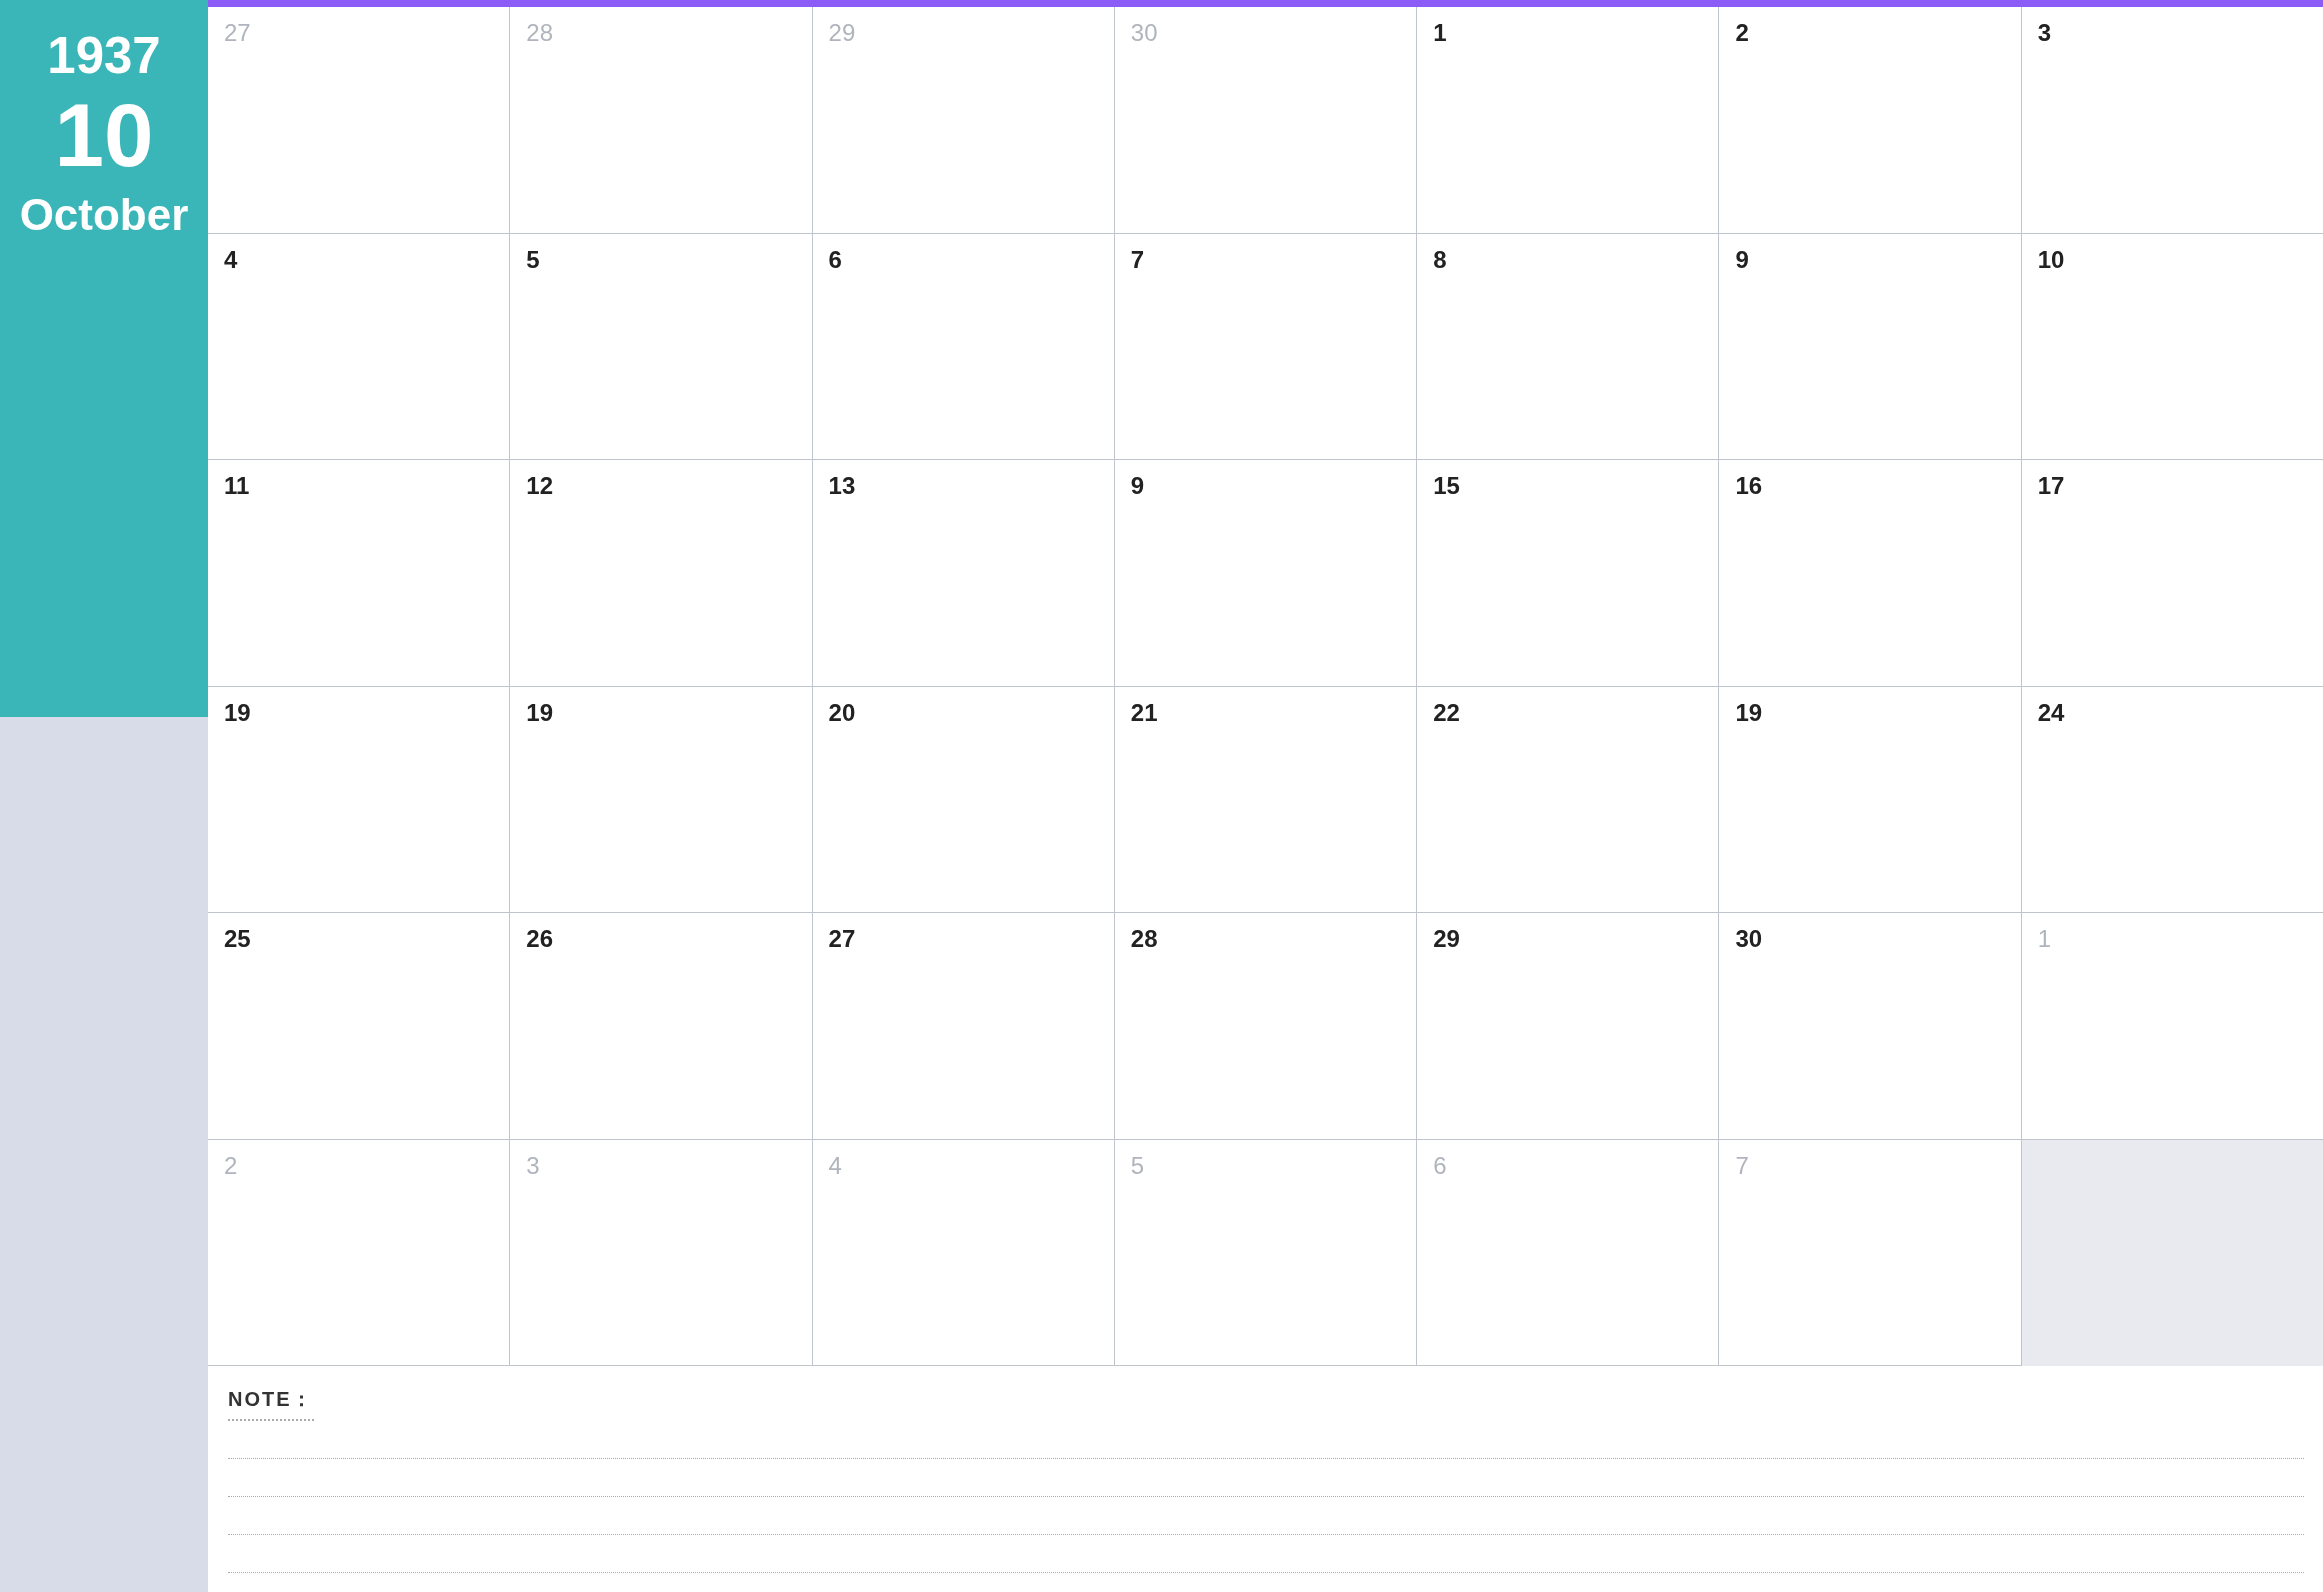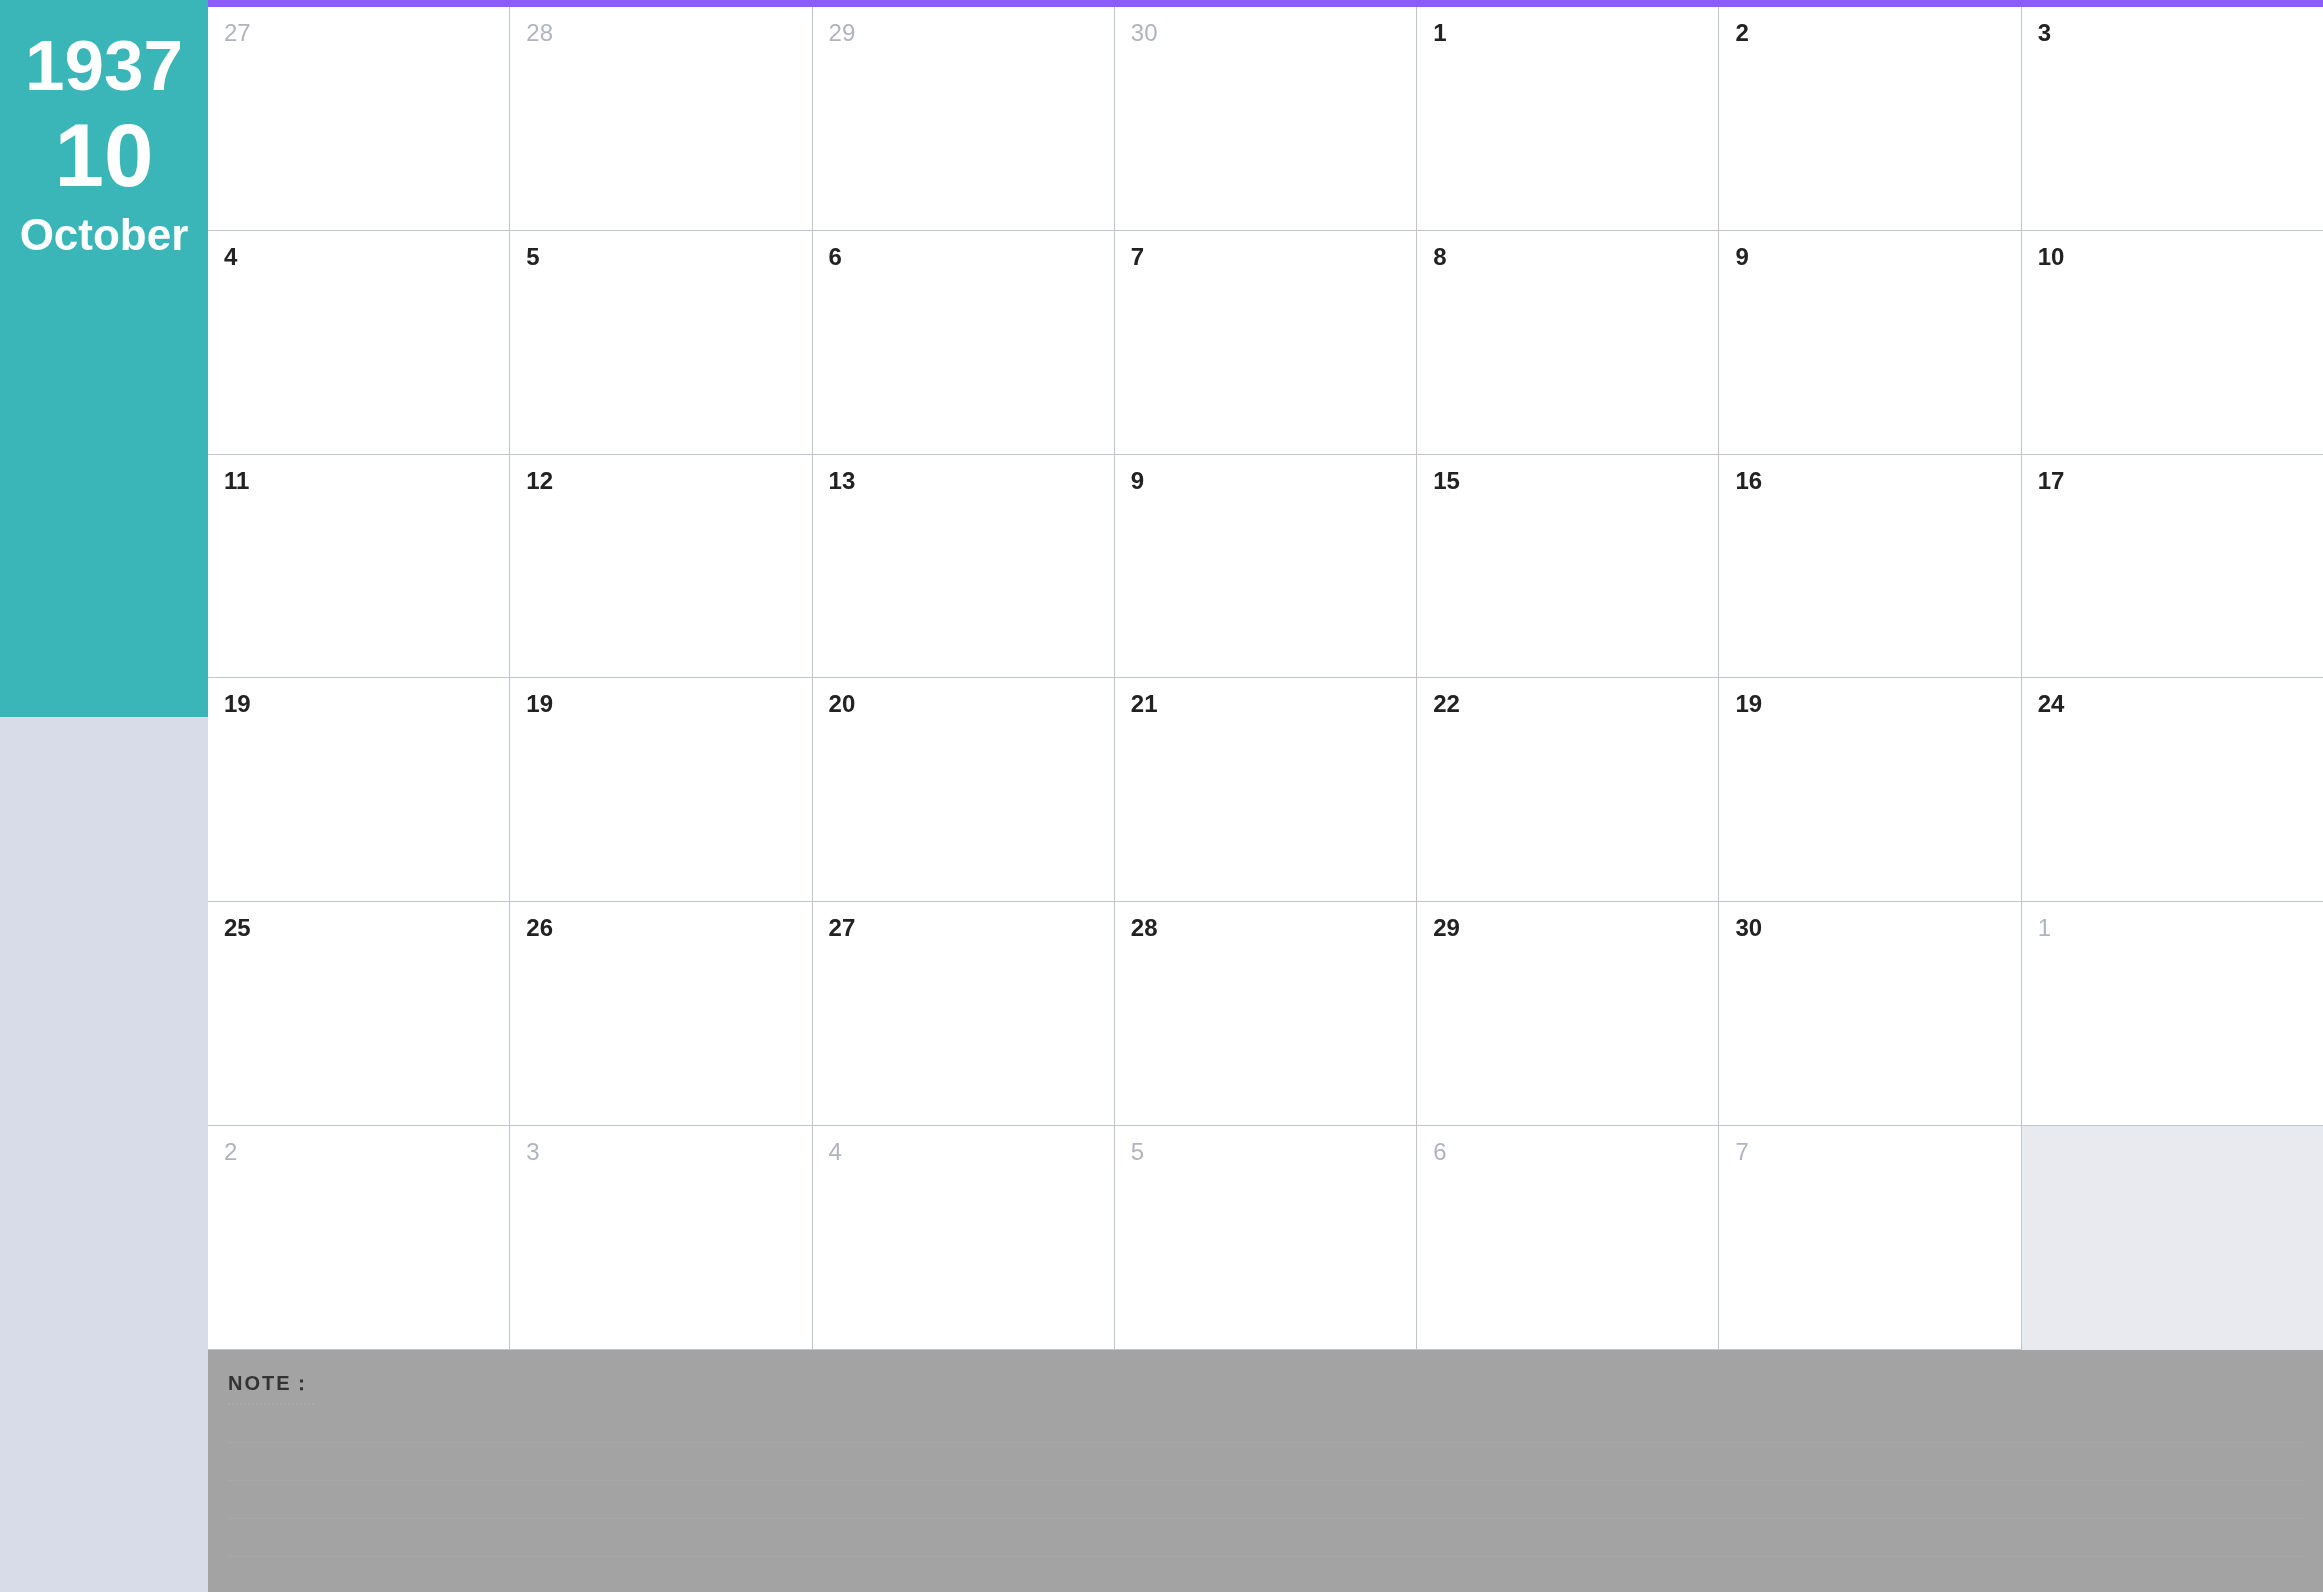--- a/index.html
+++ b/index.html
@@ -25,21 +25,21 @@
       display: flex;
       flex-direction: column;
       align-items: center;
       justify-content: flex-start;
       padding-top: 30px;
       flex-shrink: 0;
     }
 
     .sidebar-year {
       color: white;
-      font-size: 71px;
+      font-size: 51px;
       font-weight: 700;
       line-height: 1;
       margin-bottom: 10px;
     }
 
     .sidebar-day-num {
       color: white;
       font-size: 89px;
       font-weight: 700;
       line-height: 1;
@@ -110,22 +110,22 @@
       font-weight: 700;
       color: #222;
     }
 
     .day-number.muted {
       color: #b0b4bc;
       font-weight: 400;
     }
 
     .notes-section {
-      padding: 20px 20px 16px 20px;
-      background: #a3a3a3;
+      padding: 20px 20px 0 20px;
+      background: #ffffff;
     }
 
     .note-label {
       font-size: 20px;
       font-weight: 600;
       color: #333;
       letter-spacing: 2px;
       border-bottom: 2px dotted #aaa;
       padding-bottom: 6px;
       margin-bottom: 0;

